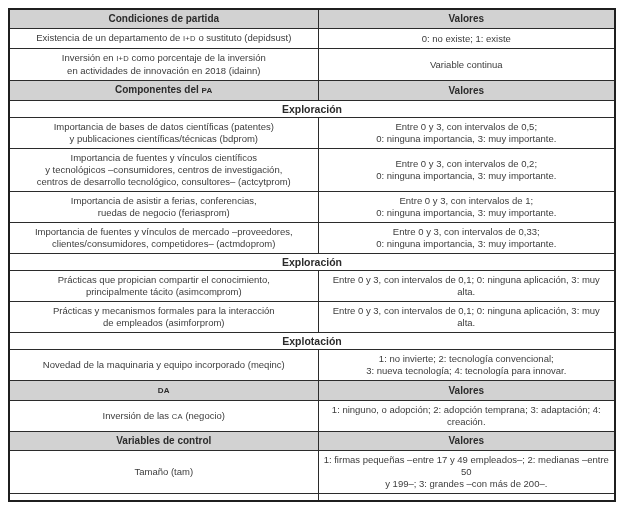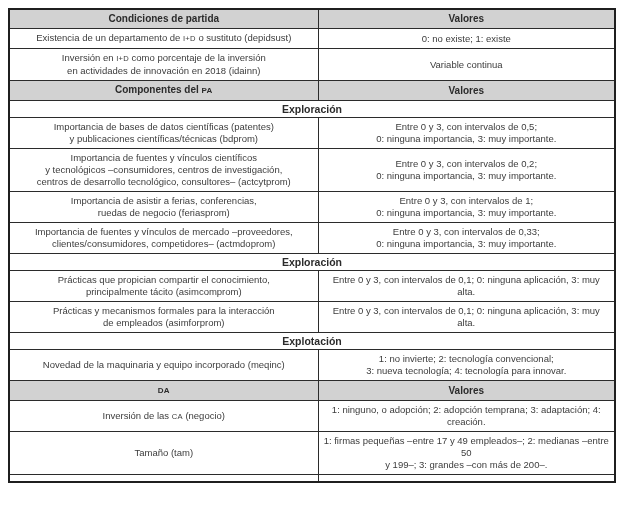--- a/index.html
+++ b/index.html
@@ -112,20 +112,24 @@
         </tr>
         <tr>
           <td class="head-cell"><span class="sc">DA</span></td>
           <td class="head-cell"><span>Valores</span></td>
         </tr>
         <tr>
           <td><span>Inversión de las </span><span class="sc">CA</span><span> </span><span class="it">(negocio)</span></td>
           <td><span>1: ninguno, o adopción; 2: adopción temprana; 3: adaptación; 4: creación.</span></td>
         </tr>
         <tr>
+          <td class="head-cell"><span>Variables de control</span></td>
+          <td class="head-cell"><span>Valores</span></td>
+        </tr>
+        <tr>
           <td><span>Tamaño </span><span class="it">(tam)</span></td>
           <td><span>1: firmas pequeñas –entre 17 y 49 empleados–; 2: medianas –entre 50</span><br><span>y 199–; 3: grandes –con más de 200–.</span></td>
         </tr>
         <tr>
           <td></td>
           <td></td>
         </tr>
       </tbody>
   </table>
 </div>

